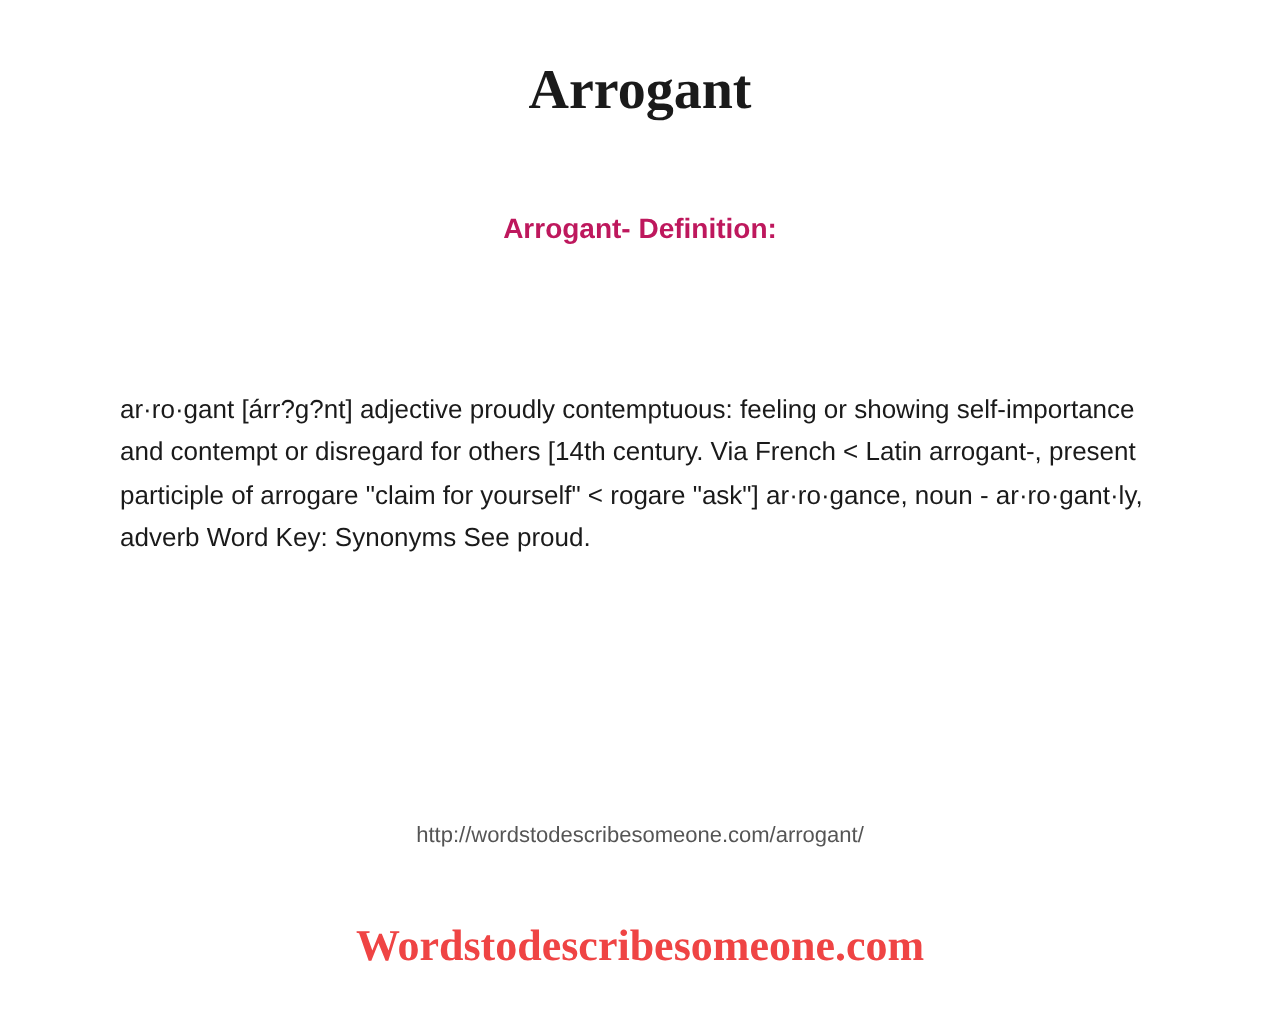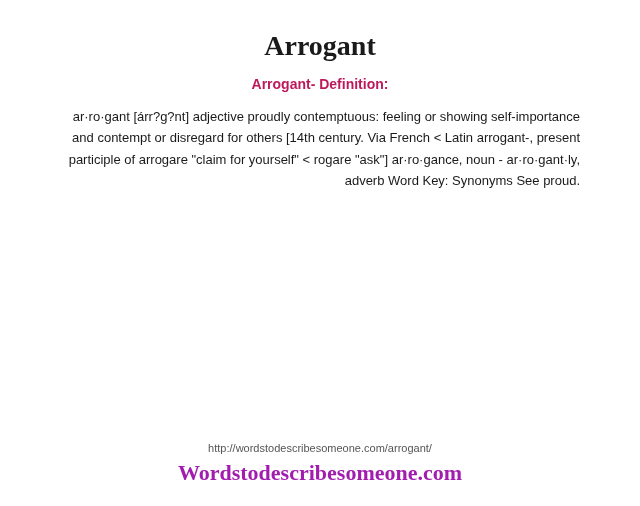--- a/index.html
+++ b/index.html
@@ -1,18 +1,19 @@
 <!DOCTYPE html>
 <html><head>
   <meta charset="utf-8">
   <style>
     * {
       margin: 0;
       padding: 0;
       box-sizing: border-box;
+      gap: 30px;
     }
 
     body {
       width: 640px;
       height: 506px;
       background: #ffffff;
       font-family: Georgia, 'Times New Roman', serif;
       display: flex;
       flex-direction: column;
       align-items: center;
@@ -43,41 +44,42 @@
       color: #be185d;
       margin-bottom: 14px;
       text-align: center;
       font-family: Arial, sans-serif;
     }
 
     .definition-text {
       font-size: 13px;
       color: #1a1a1a;
       line-height: 1.65;
-      text-align: right;
+      text-align: left;
       font-family: Arial, sans-serif;
       max-width: 520px;
+      margin-top: 28px;
     }
 
     .spacer {
       flex: 1;
     }
 
     .footer-url {
       font-size: 11px;
       color: #555555;
       text-align: center;
       margin-bottom: 6px;
       font-family: Arial, sans-serif;
     }
 
     .footer-brand {
       font-size: 22px;
       font-weight: bold;
-      color: #a21caf;
+      color: #ef4444;
       text-align: left;
       font-family: Georgia, serif;
     }
   </style>
 </head>
 <body>
 
 <div class="page-wrapper">
 
   <h1 class="main-title">Arrogant</h1>

